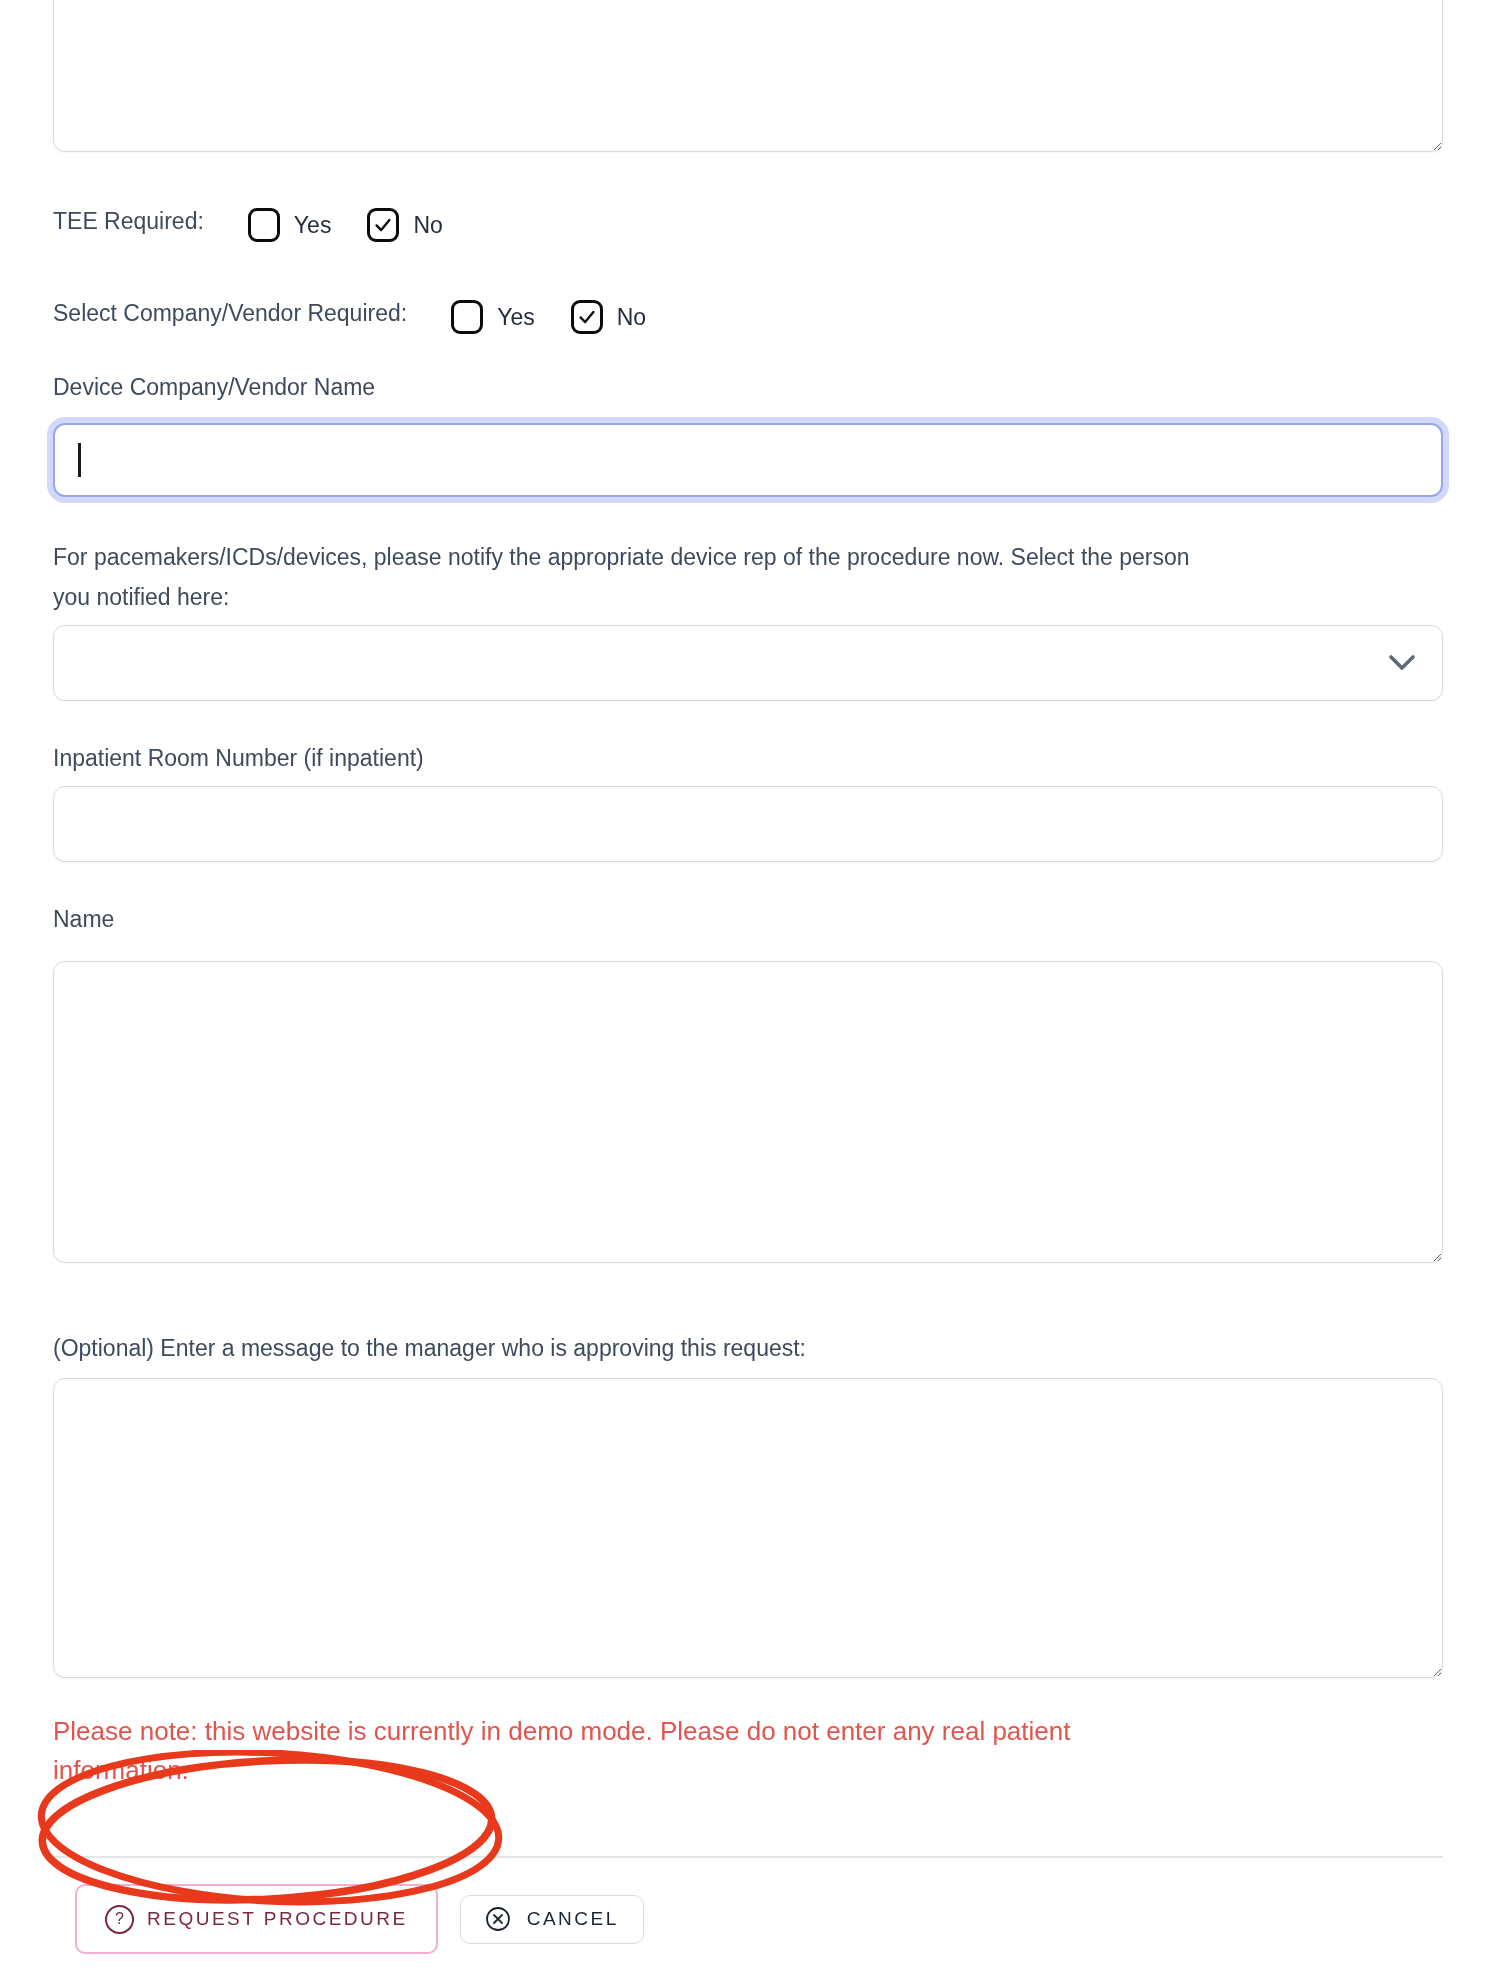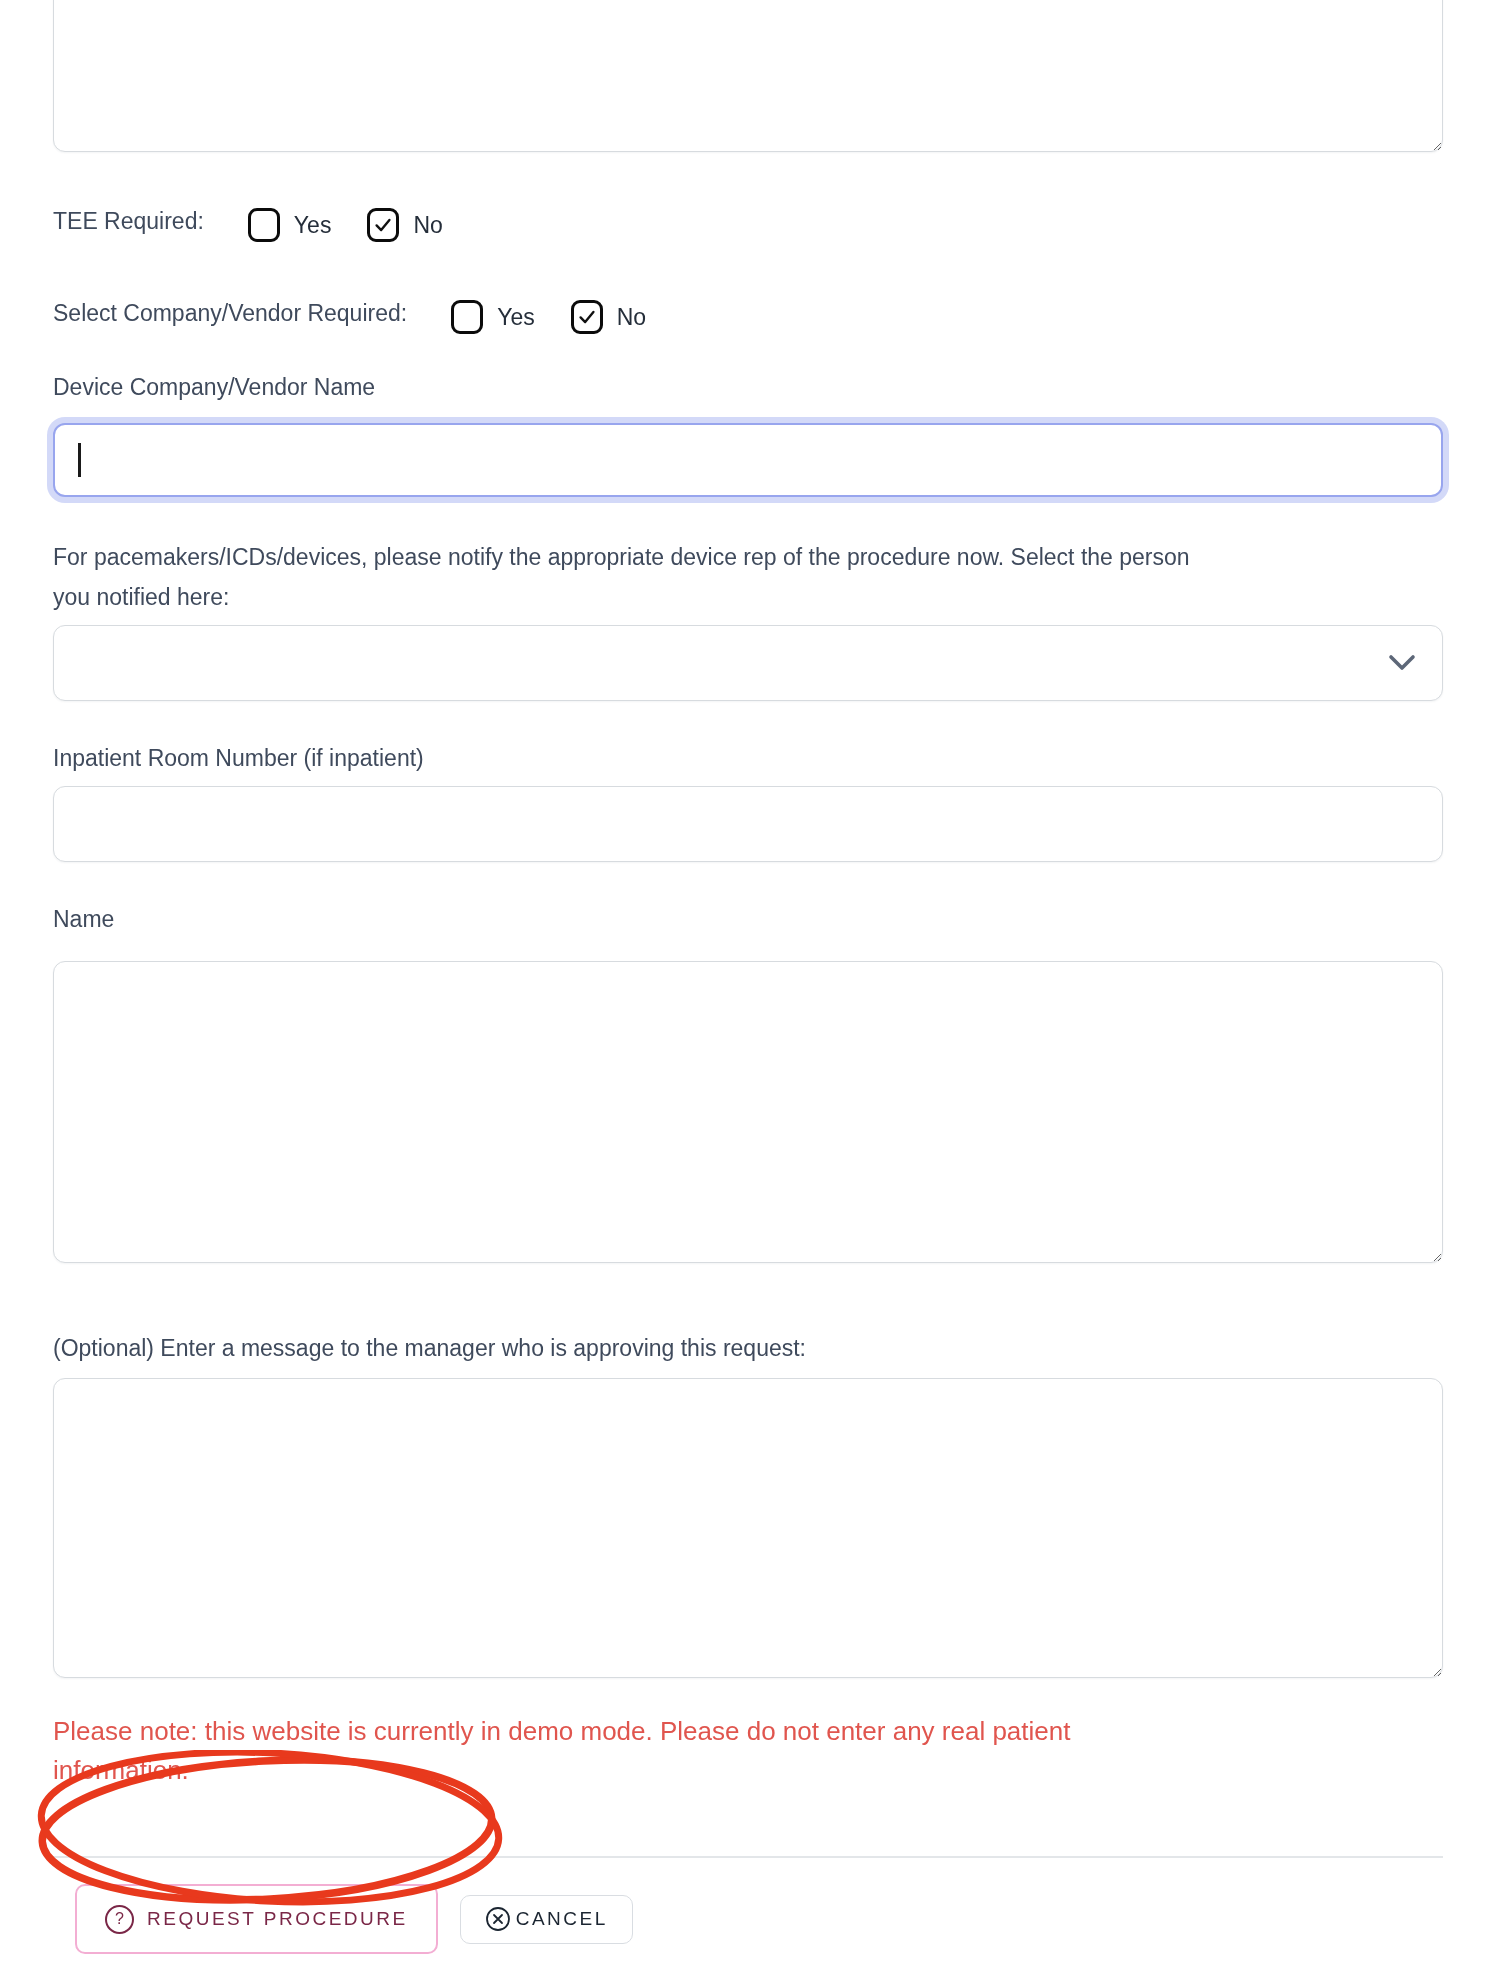--- a/index.html
+++ b/index.html
@@ -153,21 +153,21 @@
     width:29px;height:29px;
     box-sizing:border-box;
     border:2px solid #7a2747;
     border-radius:50%;
     display:flex;align-items:center;justify-content:center;
     font-size:16px;letter-spacing:0;
   }
   .btn-cancel{
     height:49px;
     padding:0 24px;
-    gap:5px;
+    gap:16px;
     border:1.5px solid #d9dde2;
     color:#1b2531;
   }
   
   .annotation{
     position:absolute;
     left:22px;top:1812px;
     width:500px;height:166px;
     pointer-events:none;
     z-index:5;

